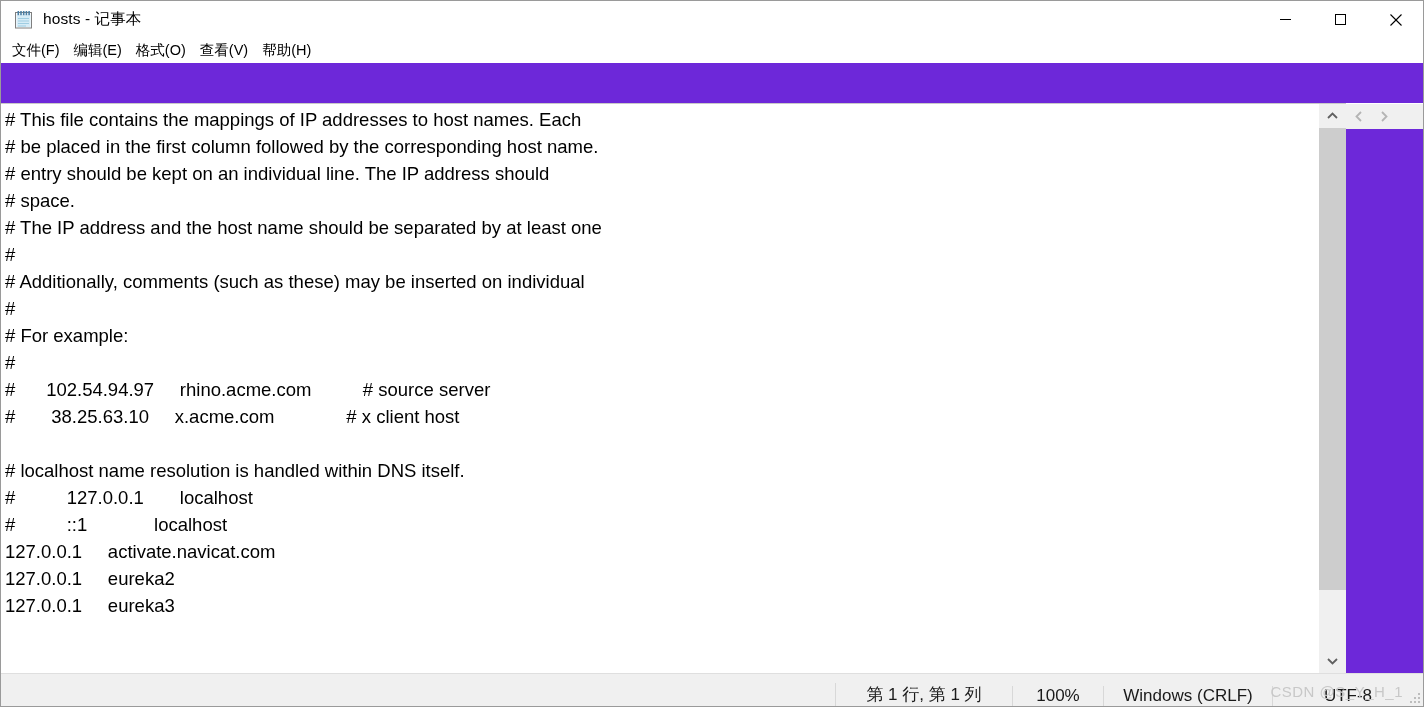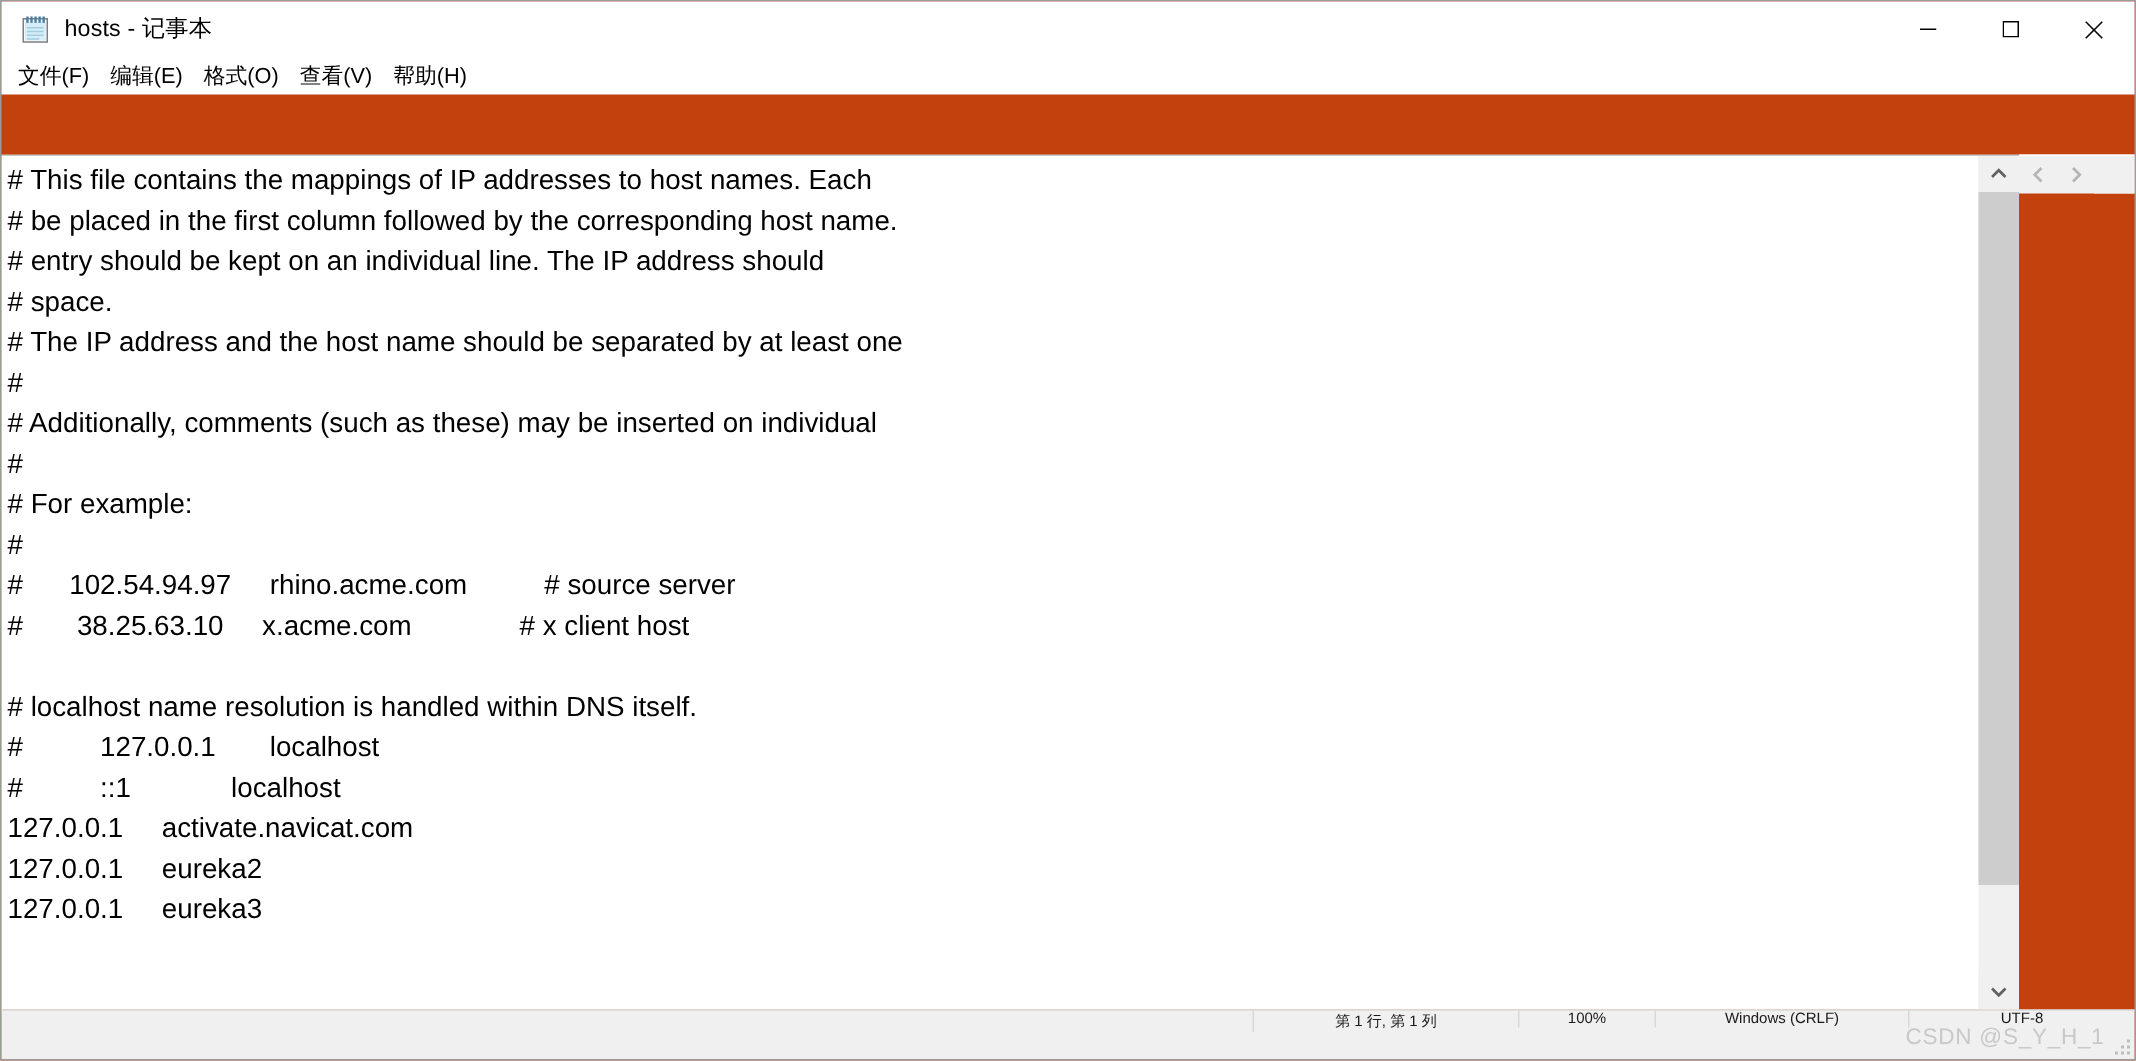--- a/index.html
+++ b/index.html
@@ -13,21 +13,21 @@
     overflow: hidden;
     font-family: "Liberation Sans", sans-serif;
     -webkit-font-smoothing: antialiased;
   }
 
   .window {
     position: absolute;
     top: 0; left: 0;
     width: 1424px;
     height: 707px;
-    background: #c2410c;
+    background: #6d28d9;
     border: 1px solid #9a9a9a;
     box-sizing: border-box;
     display: flex;
     flex-direction: column;
   }
 
   
   .titlebar {
     height: 37px;
     min-height: 37px;
@@ -174,24 +174,24 @@
     background: #f0f0f0;
   }
 
   
   .statusbar {
     height: 32px;
     min-height: 32px;
     background: #f0f0f0;
     border-top: 1px solid #dfdfdf;
     display: flex;
-    align-items: flex-start;
+    align-items: flex-end;
     justify-content: flex-end;
     position: relative;
-    font-size: 10px;
+    font-size: 17px;
     color: #1a1a1a;
   }
   .status-cell {
     display: flex;
     align-items: center;
     justify-content: center;
     border-left: 1px solid #d8d8d8;
     white-space: nowrap;
     padding: 0 14px;
     cursor: default;

